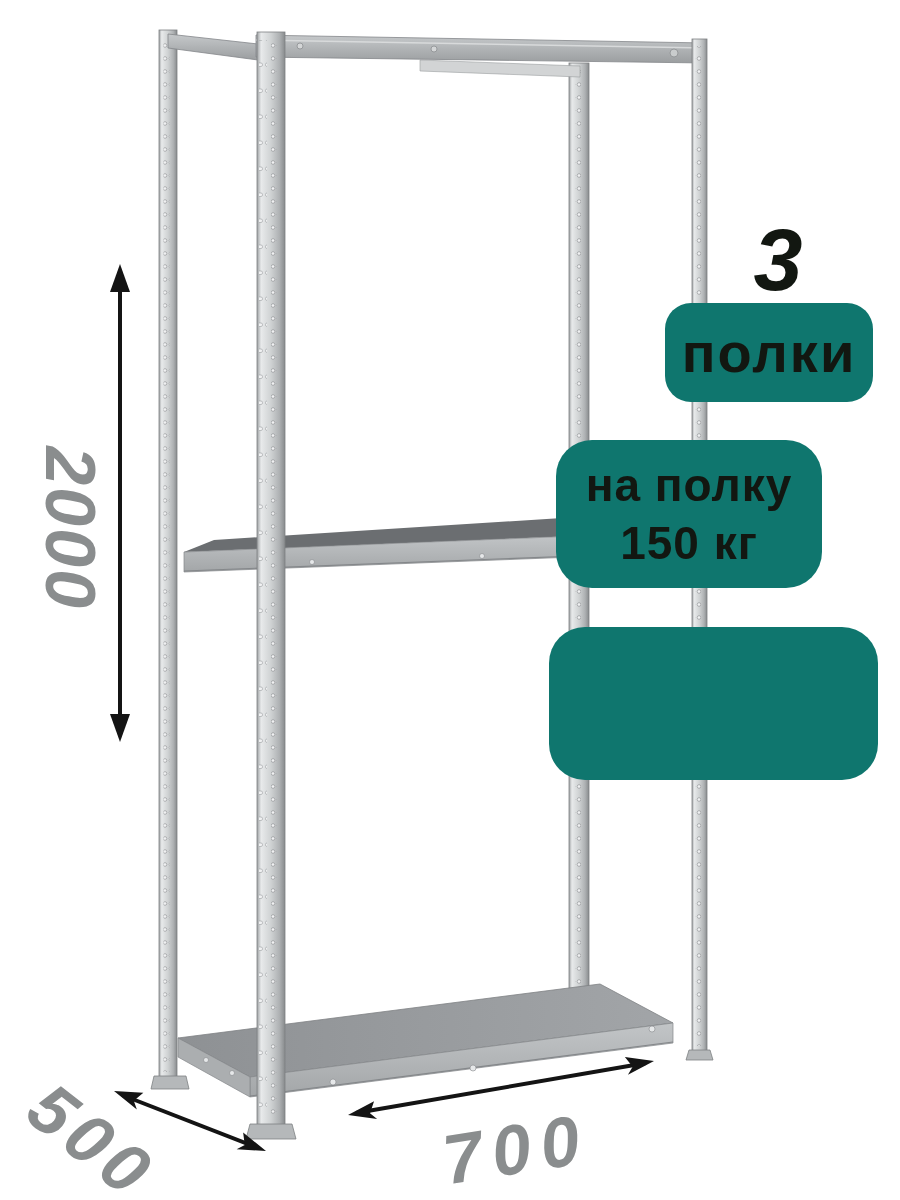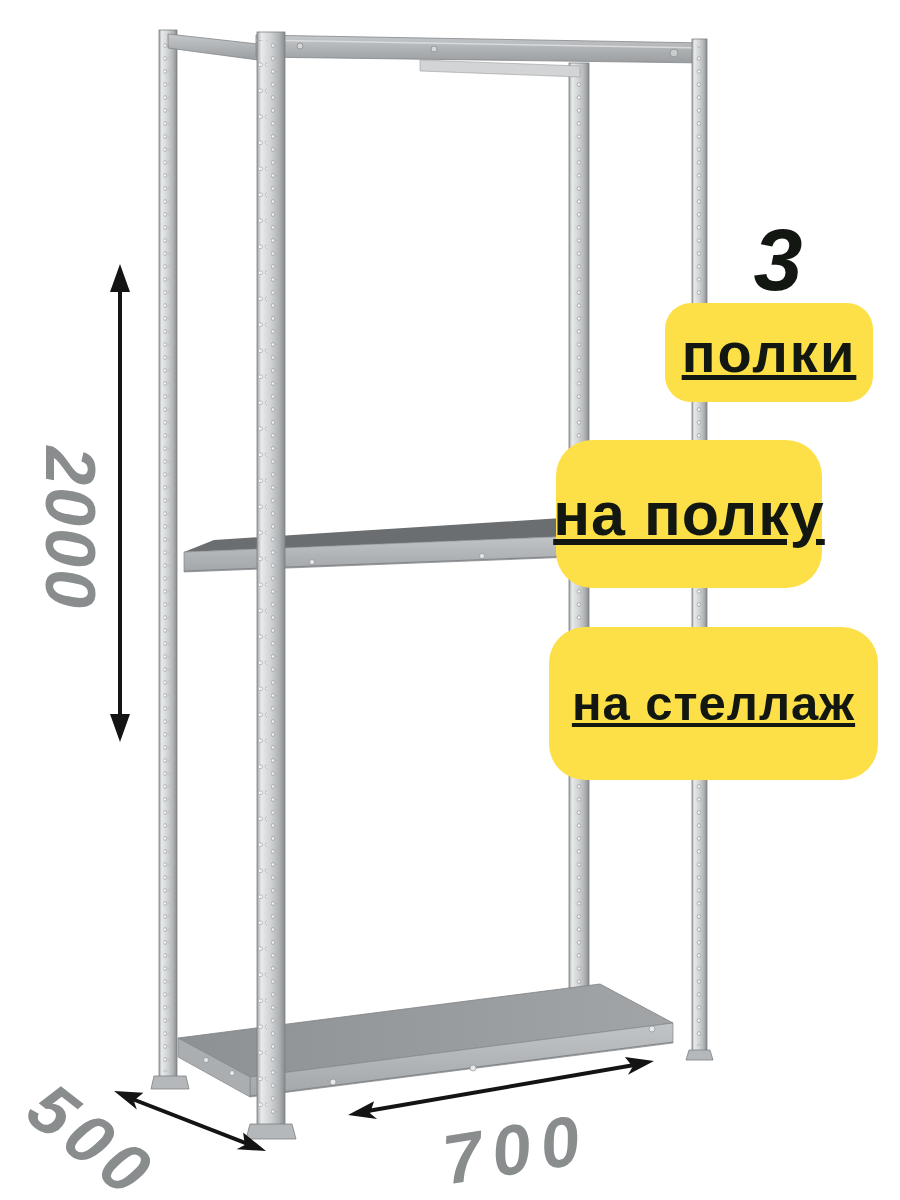--- a/index.html
+++ b/index.html
@@ -8,29 +8,28 @@
     font-family:"Liberation Sans",sans-serif;
   }
   .stage svg.rack{position:absolute;left:0;top:0;}
   
   .dim-label{
     font-family:"Liberation Sans",sans-serif;
     font-weight:bold;font-style:italic;fill:#8a8d8e;
   }
   
   .badge{
-    position:absolute;background:#fde047;color:#121711;
+    position:absolute;background:#0f766e;color:#121711;
     border-radius:36px;font-weight:bold;
     display:flex;flex-direction:column;align-items:center;justify-content:center;
     text-align:center;
-    text-decoration:underline;
   }
   .badge .line{white-space:nowrap;}
   #badge-count{left:665px;top:303px;width:208px;height:99px;border-radius:26px;font-size:56px;letter-spacing:2px;}
-  #badge-shelf-load{left:556px;top:440px;width:266px;height:148px;font-size:61px;line-height:58px;letter-spacing:1px;}
+  #badge-shelf-load{left:556px;top:440px;width:266px;height:148px;font-size:46px;line-height:58px;letter-spacing:1px;}
   #badge-rack-load{left:549px;top:627px;width:329px;height:153px;font-size:49px;line-height:59px;letter-spacing:1px;}
   .count-number{
     position:absolute;left:700px;top:220px;width:156px;height:80px;
     font-size:88px;line-height:80px;font-weight:bold;font-style:italic;
     color:#121711;text-align:center;
   }
 </style>
 </head>
 <body>
 
@@ -146,19 +145,19 @@
   </svg>
 
   <div class="count-number">3</div>
 
   <div class="badge" id="badge-count">
     <div class="line">полки</div>
   </div>
 
   <div class="badge" id="badge-shelf-load">
     <div class="line">на полку</div>
+    <div class="line">150 кг</div>
   </div>
 
   <div class="badge" id="badge-rack-load">
-    <div class="line">на стеллаж</div>
   </div>
 
 </div>
 
 </body></html>

